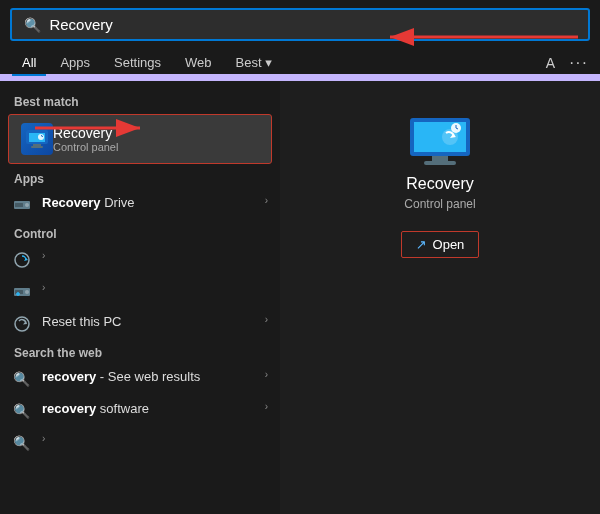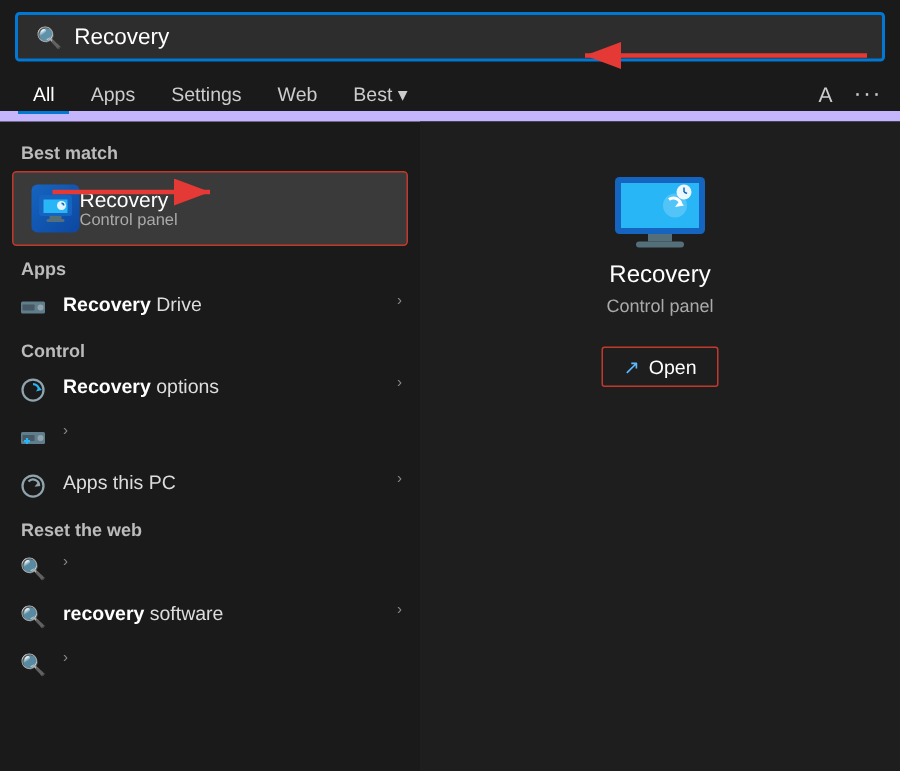--- a/index.html
+++ b/index.html
@@ -307,23 +307,20 @@
       <div class="section-label">Control</div>
 
       <div class="list-item">
         <div class="list-item-icon options-icon">
           <svg width="18" height="18" viewBox="0 0 18 18">
             <circle cx="9" cy="9" r="7" fill="none" stroke="#90a4ae" stroke-width="1.5"></circle>
             <path d="M9 5 A4 4 0 0 1 13 9" stroke="#29b6f6" stroke-width="1.5" fill="none"></path>
             <polygon points="13,7 15,9 11,10" fill="#29b6f6"></polygon>
           </svg>
         </div>
-        <span class="list-item-text">
-          <span class="hl">Recovery</span> options
-        </span>
         <span class="list-chevron">›</span>
       </div>
 
       <div class="list-item">
         <div class="list-item-icon createrd-icon">
           <svg width="18" height="18" viewBox="0 0 18 18">
             <rect x="1" y="5" width="16" height="8" rx="1" fill="#607d8b"></rect>
             <circle cx="14" cy="9" r="2" fill="#90a4ae"></circle>
             <rect x="2" y="7" width="8" height="4" rx="0.5" fill="#455a64"></rect>
             <line x1="5" y1="9" x2="5" y2="13" stroke="#29b6f6" stroke-width="1.5"></line>
@@ -334,28 +331,31 @@
       </div>
 
       <div class="list-item">
         <div class="list-item-icon resetpc-icon">
           <svg width="18" height="18" viewBox="0 0 18 18">
             <circle cx="9" cy="9" r="7" fill="none" stroke="#90a4ae" stroke-width="1.5"></circle>
             <path d="M6 6 A4 4 0 0 1 13 9" stroke="#90a4ae" stroke-width="1.5" fill="none"></path>
             <polygon points="12,7 14,9 10,9.5" fill="#90a4ae"></polygon>
           </svg>
         </div>
-        <span class="list-item-text">Apps this PC</span>
-        <span class="list-chevron">›</span>
-      </div>
-
-      <div class="section-label">Reset the web</div>
+        <span class="list-item-text">Reset this PC</span>
+        <span class="list-chevron">›</span>
+      </div>
+
+      <div class="section-label">Search the web</div>
 
       <div class="list-item">
         <div class="list-item-icon web-search-icon">🔍</div>
+        <span class="list-item-text">
+          <span class="hl">recovery</span> - See web results
+        </span>
         <span class="list-chevron">›</span>
       </div>
 
       <div class="list-item">
         <div class="list-item-icon web-search-icon">🔍</div>
         <span class="list-item-text">
           <span class="hl">recovery</span> software
         </span>
         <span class="list-chevron">›</span>
       </div>

